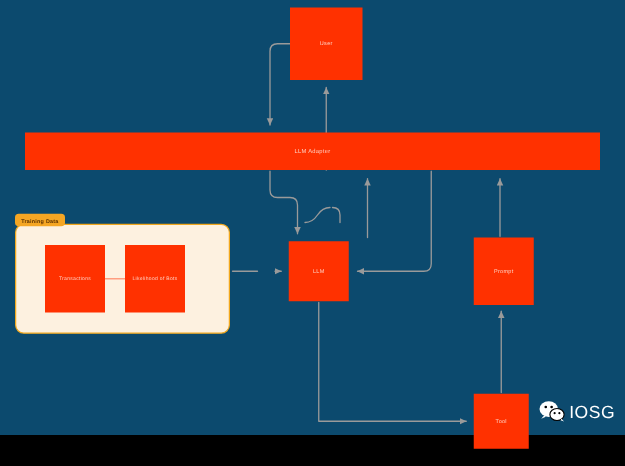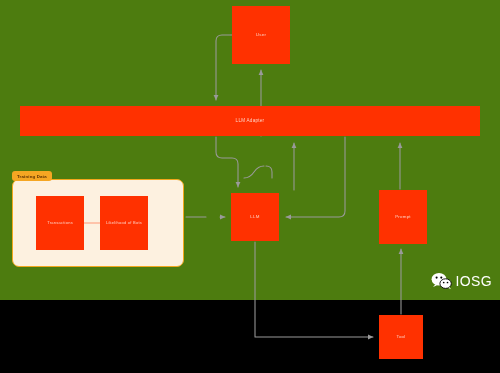--- a/index.html
+++ b/index.html
@@ -4,22 +4,22 @@
 <style>
   * { box-sizing: border-box; margin: 0; padding: 0; }
   html, body {
     width: 500px; height: 373px;
     background: #000000;
     font-family: "Liberation Sans", sans-serif;
     overflow: hidden;
   }
   #canvas {
     position: relative;
-    width: 500px; height: 300px;
-    background: #4d7c0f;
+    width: 500px; height: 348px;
+    background: #0c4a6e;
   }
   #wires {
     position: absolute; left: 0; top: 0;
     width: 500px; height: 373px;
     pointer-events: none;
   }
   .node {
     position: absolute;
     background: #FF3100;
     display: flex;

